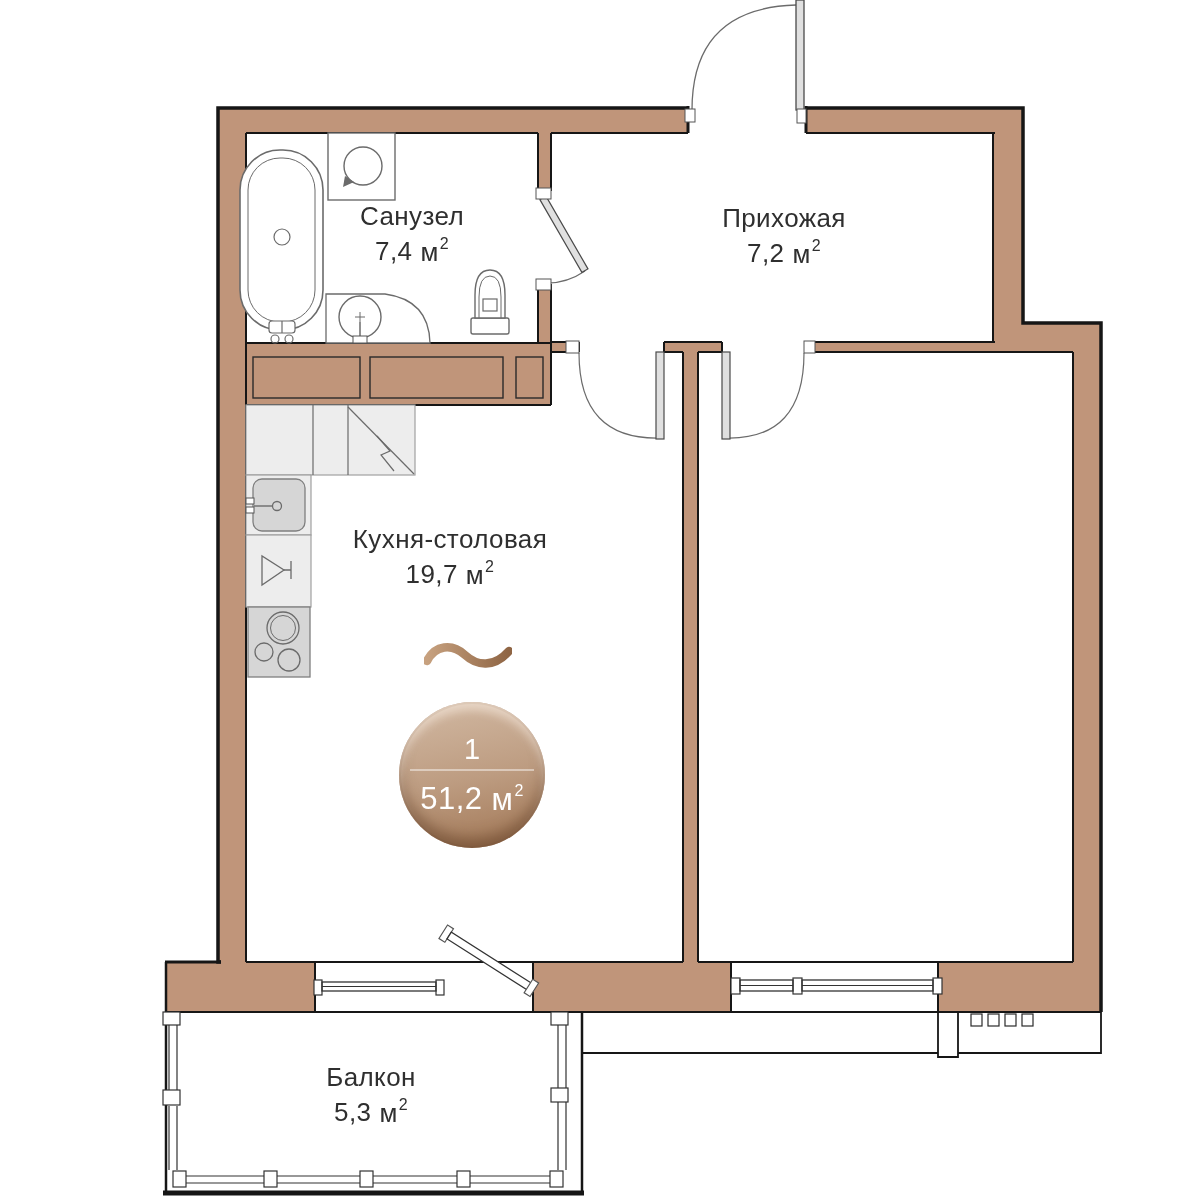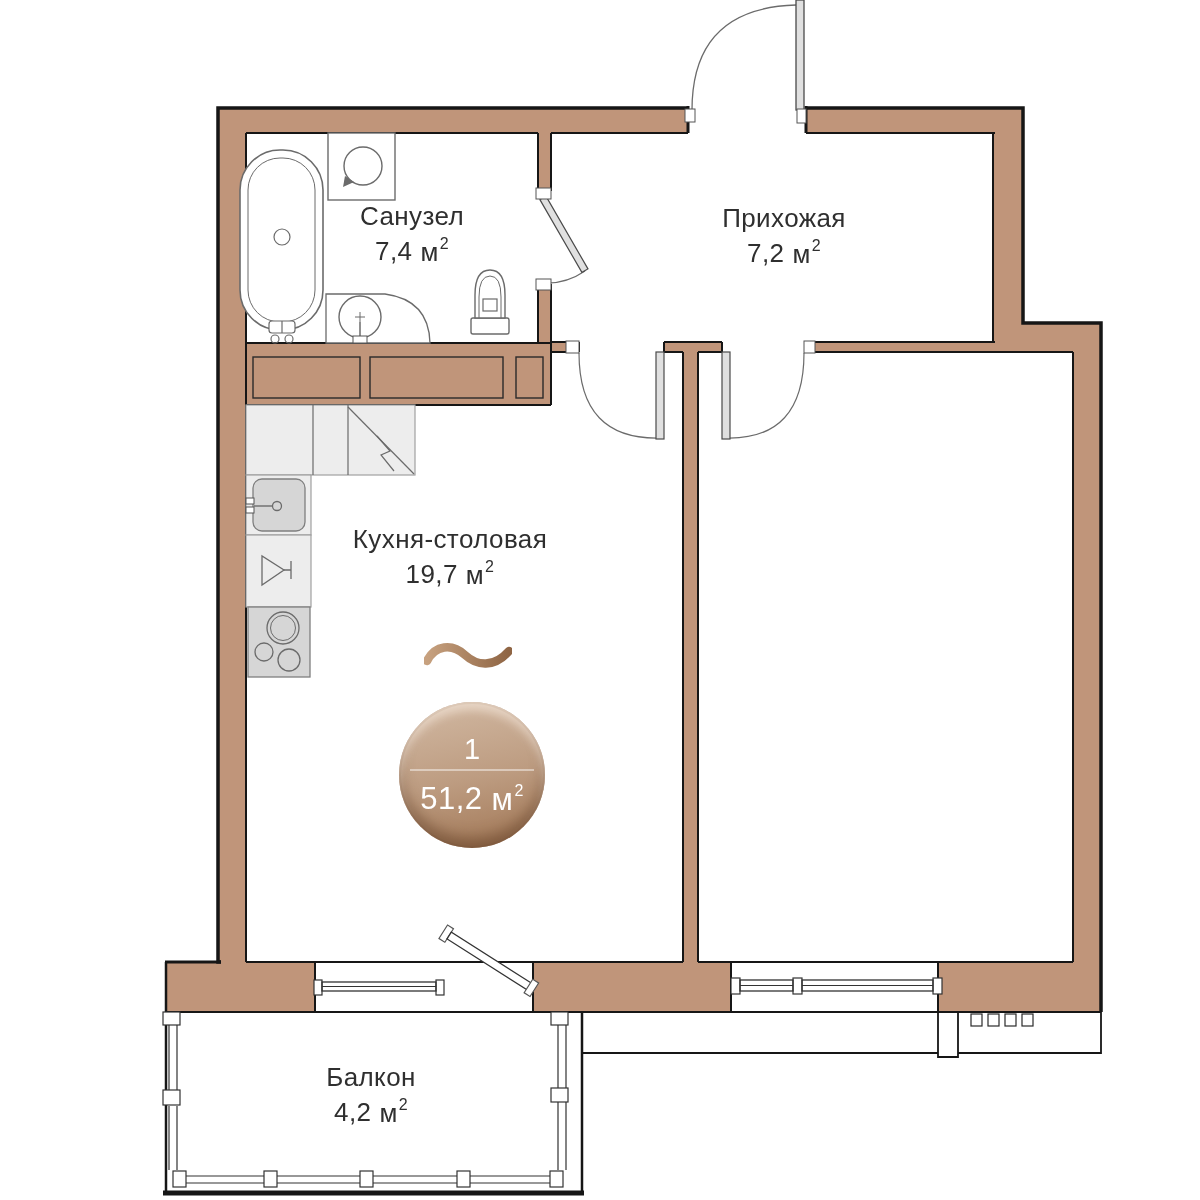--- a/index.html
+++ b/index.html
@@ -242,21 +242,21 @@
   </div>
 
   <div class="room-label" style="left:417px;top:557px">
     <div class="room-name">Кухня-столовая</div>
     <div class="room-area"><span>19,7</span><span class="u">м</span><sup>2</sup></div>
   </div>
 
 
   <div class="room-label" style="left:338px;top:1095px">
     <div class="room-name">Балкон</div>
-    <div class="room-area"><span>4,2</span><span class="u">м</span><sup>2</sup></div>
+    <div class="room-area"><span>5,3</span><span class="u">м</span><sup>2</sup></div>
   </div>
 
   <svg class="logo-tilde" width="88" height="30" viewBox="0 0 88 30">
     <path d="M3,20 C11,4 28,2 41,14 C53,25 70,27 85,10" fill="none" stroke="url(#tildeGrad2)" stroke-width="8.5" stroke-linecap="round"></path>
     <defs>
       <linearGradient id="tildeGrad2" x1="0" y1="0" x2="1" y2="0">
         <stop offset="0" style="stop-color:var(--logo_light,#c7a17f)"></stop>
         <stop offset="1" style="stop-color:var(--logo_dark,#8f6544)"></stop>
       </linearGradient>
     </defs>

